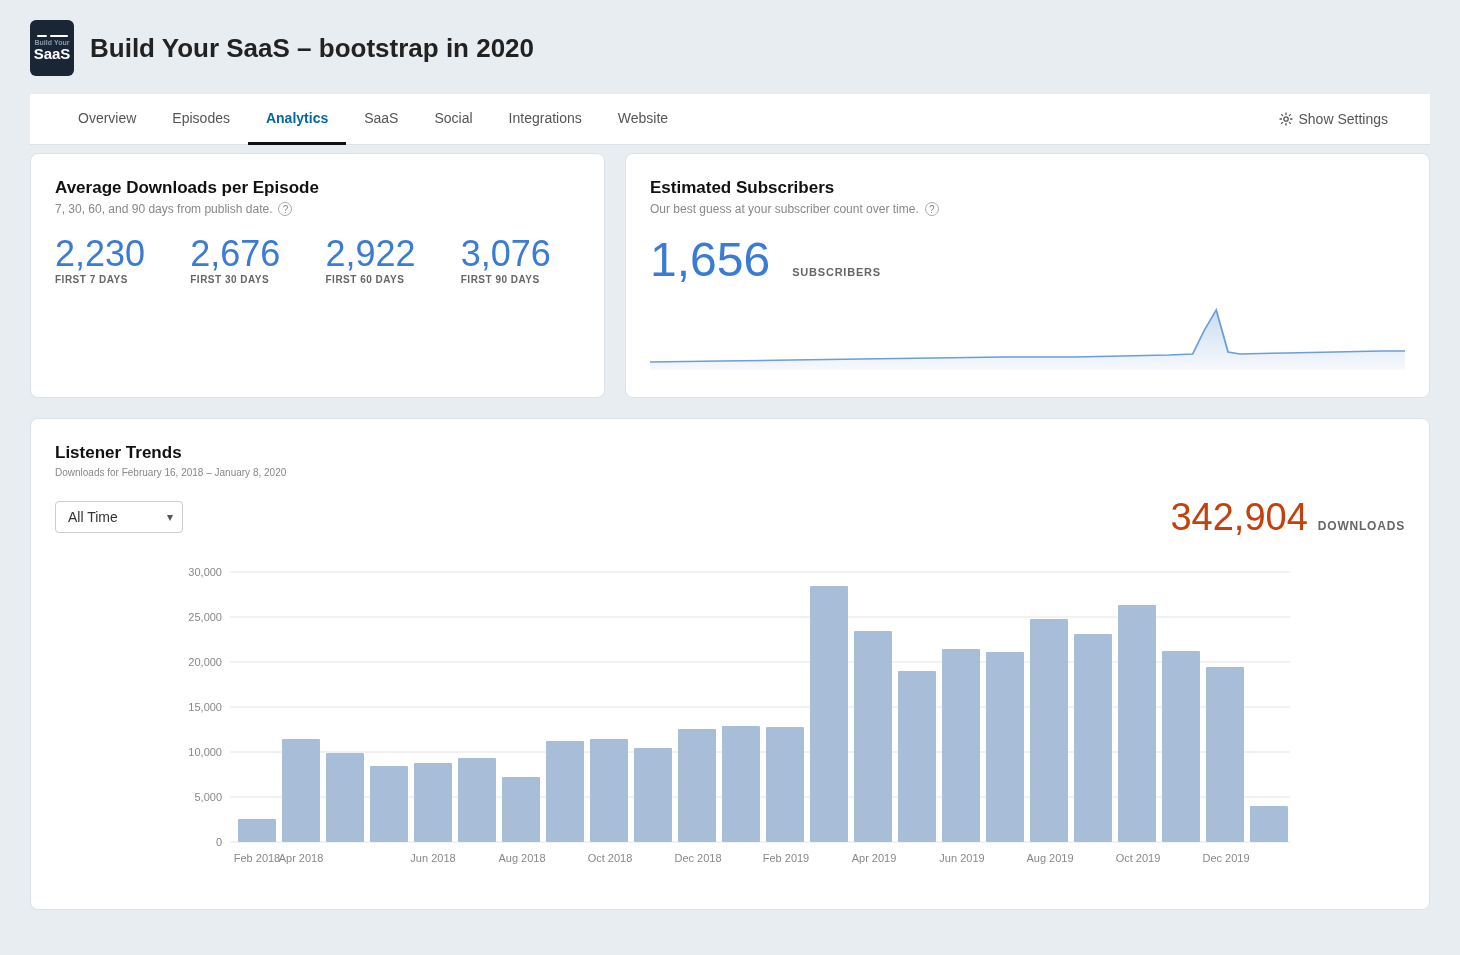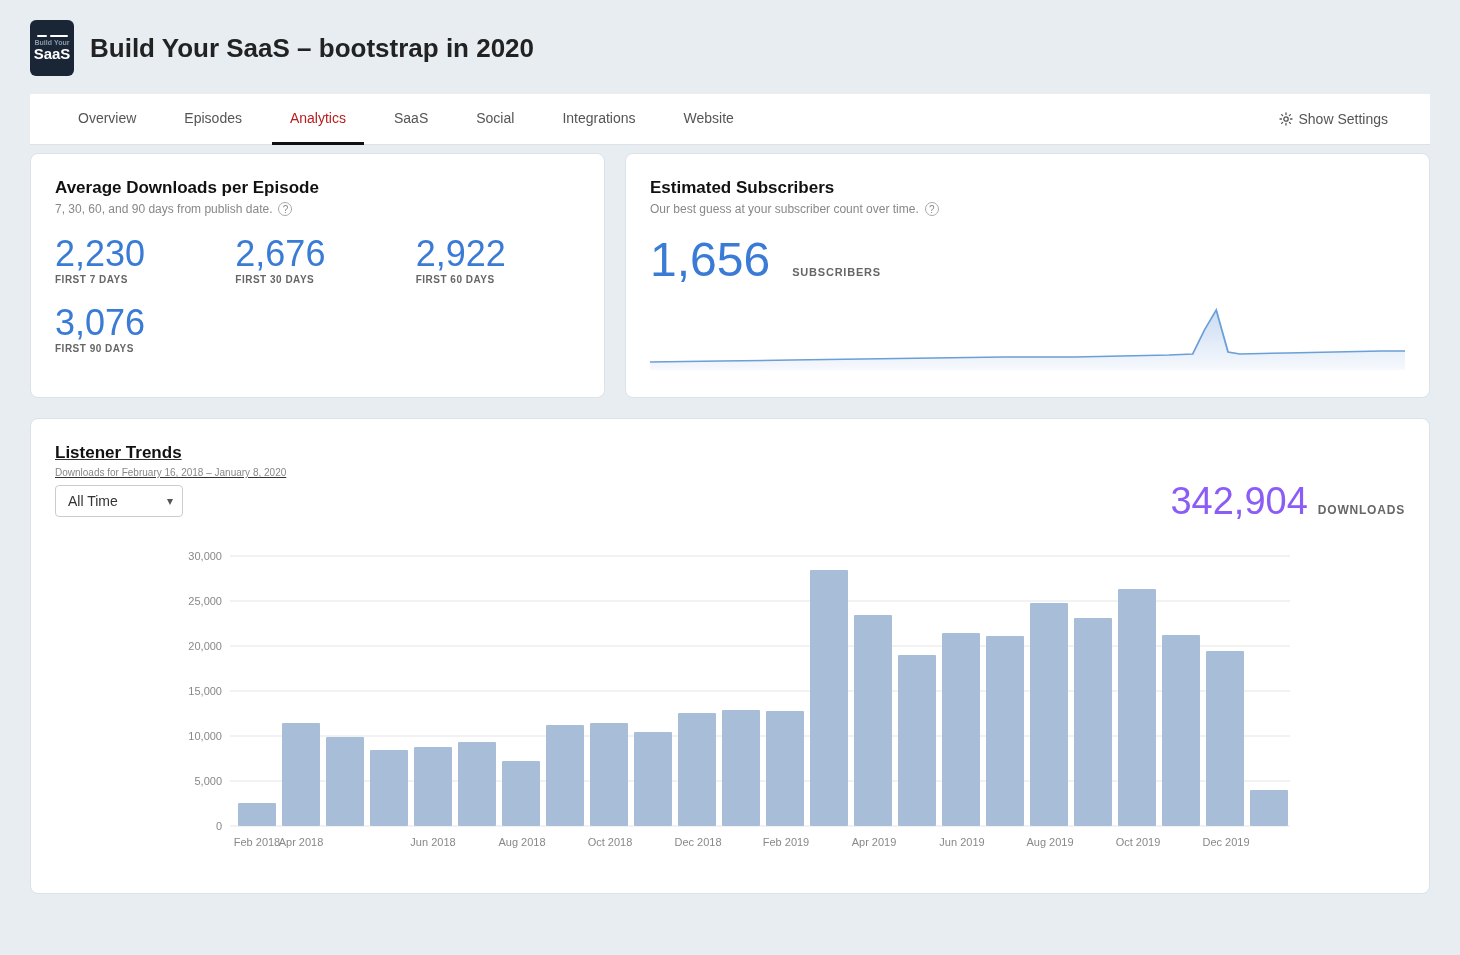--- a/index.html
+++ b/index.html
@@ -56,34 +56,34 @@
       border-bottom: 1px solid #dde2e8;
       display: flex;
       align-items: center;
       padding: 0 30px;
       position: relative;
     }
     .nav-tabs {
       display: flex;
       align-items: center;
       flex: 1;
-      gap: 12px;
+      gap: 0;
     }
     .nav-tab {
       padding: 16px 18px;
       font-size: 14px;
       color: #555;
       cursor: pointer;
       border-bottom: 3px solid transparent;
       margin-bottom: -1px;
       white-space: nowrap;
     }
     .nav-tab.active {
-      color: #b91c1c;
-      font-weight: 400;
+      color: #0369a1;
+      font-weight: 700;
       border-bottom: 3px solid #111;
     }
     .nav-settings {
       display: flex;
       align-items: center;
       gap: 6px;
       color: #555;
       cursor: pointer;
       font-size: 14px;
       padding: 8px 12px;
@@ -126,21 +126,21 @@
       width: 14px; height: 14px;
       border: 1px solid #aaa;
       border-radius: 50%;
       font-size: 10px;
       color: #888;
       cursor: pointer;
     }
     
     .downloads-grid {
       display: grid;
-      grid-template-columns: 1fr 1fr 1fr;
+      grid-template-columns: 1fr 1fr 1fr 1fr;
       gap: 20px 16px;
     }
     .dl-stat {}
     .dl-number {
       font-size: 36px;
       font-weight: 300;
       color: #3a7bd5;
       line-height: 1;
     }
     .dl-label {
@@ -174,22 +174,21 @@
       height: 70px;
     }
     
     .trends-card {
       background: #fff;
       border-radius: 8px;
       border: 1px solid #dde2e8;
       padding: 24px;
     }
     .trends-header {
-      margin-bottom: 4px;
-      text-decoration: underline;
+      margin-bottom: 20px;
     }
     .trends-title {
       font-size: 17px;
       font-weight: 700;
       color: #111;
       margin-bottom: 4px;
     }
     .trends-subtitle {
       font-size: 10px;
       color: #888;
@@ -226,21 +225,21 @@
       font-size: 12px;
     }
     .total-downloads {
       display: flex;
       align-items: baseline;
       gap: 10px;
     }
     .total-number {
       font-size: 38px;
       font-weight: 300;
-      color: #8b5cf6;
+      color: #c2410c;
       line-height: 1;
     }
     .total-label {
       font-size: 12px;
       font-weight: 700;
       color: #666;
       letter-spacing: 0.8px;
     }
     .bar-chart-container {
       position: relative;

